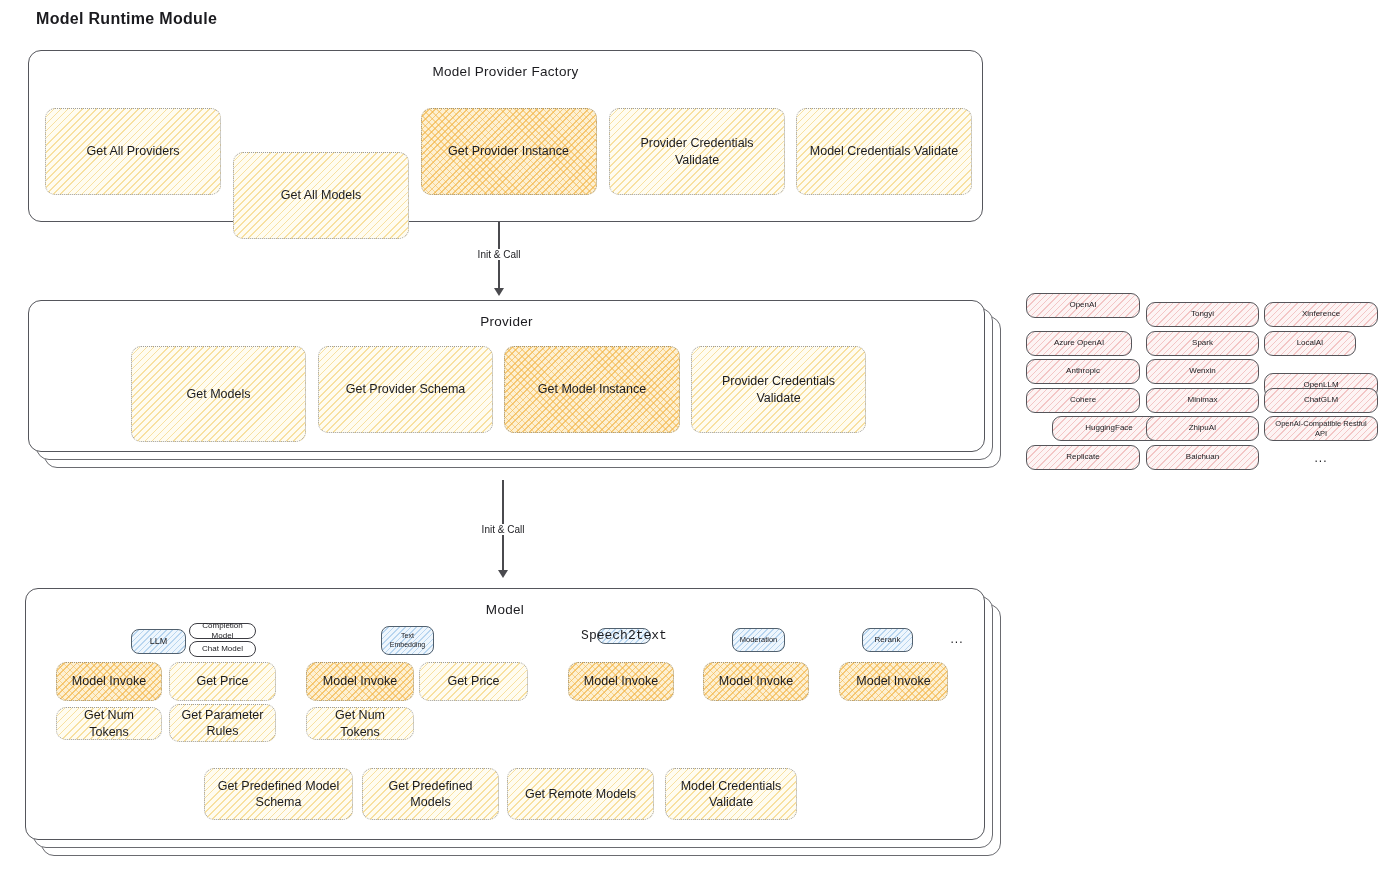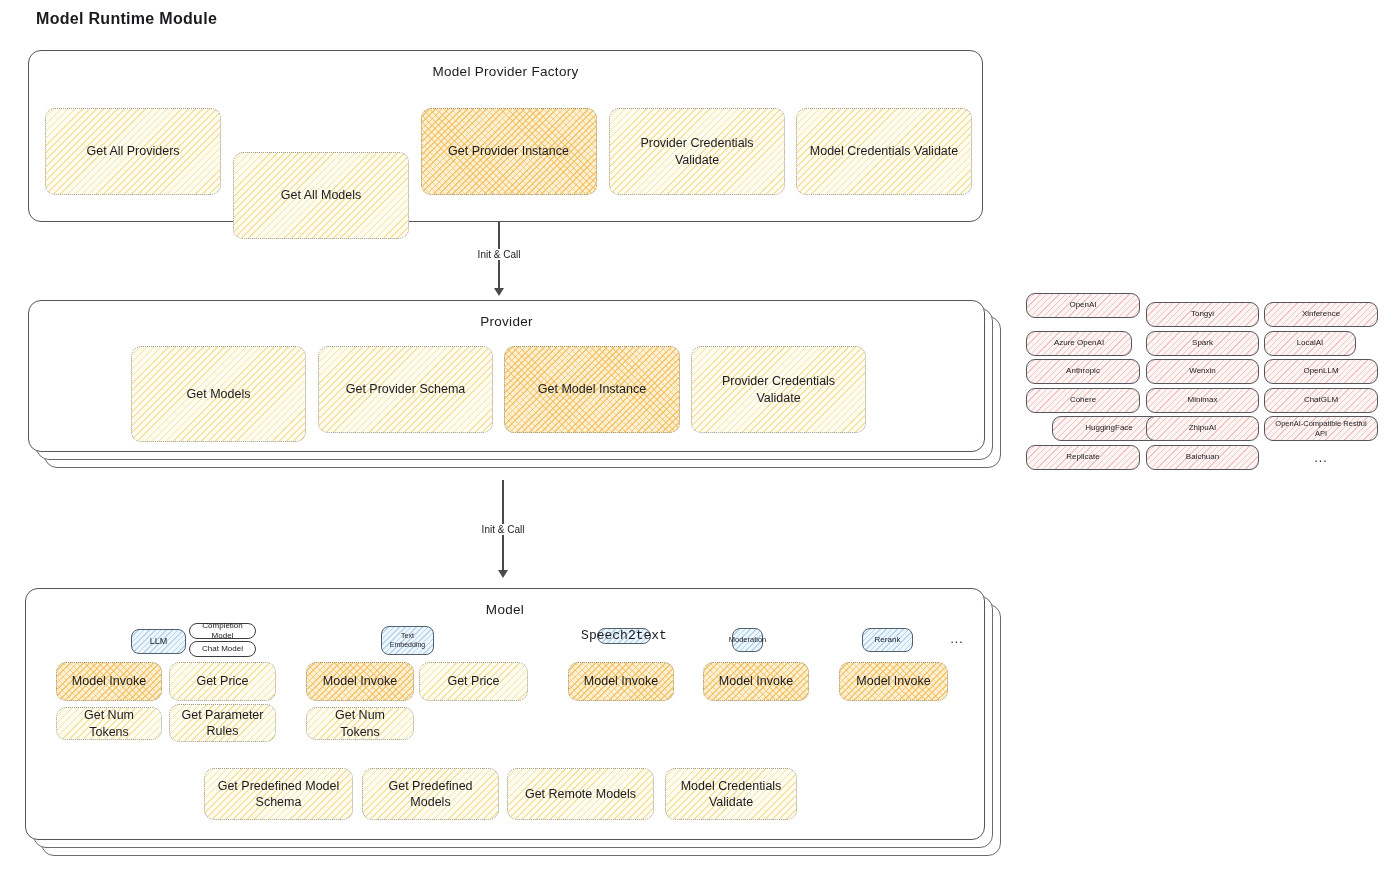--- a/index.html
+++ b/index.html
@@ -79,42 +79,42 @@
 
   <div class="node pink" style="left:1146px;top:302px;width:113px;height:25px;">Tongyi</div>
   <div class="node pink" style="left:1146px;top:331px;width:113px;height:25px;">Spark</div>
   <div class="node pink" style="left:1146px;top:359px;width:113px;height:25px;">Wenxin</div>
   <div class="node pink" style="left:1146px;top:388px;width:113px;height:25px;">Minimax</div>
   <div class="node pink" style="left:1146px;top:416px;width:113px;height:25px;">ZhipuAI</div>
   <div class="node pink" style="left:1146px;top:445px;width:113px;height:25px;">Baichuan</div>
 
   <div class="node pink" style="left:1264px;top:302px;width:114px;height:25px;">Xinference</div>
   <div class="node pink" style="left:1264px;top:331px;width:92px;height:25px;">LocalAI</div>
-  <div class="node pink" style="left:1264px;top:359px;width:114px;height:25px;">OpenLLM</div>
+  <div class="node pink" style="left:1264px;top:373px;width:114px;height:25px;">OpenLLM</div>
   <div class="node pink" style="left:1264px;top:388px;width:114px;height:25px;">ChatGLM</div>
   <div class="node pink small-font" style="left:1264px;top:416px;width:114px;height:25px;">OpenAI-Compatible Restful API</div>
   <div class="ellipsis" style="left:1264px;top:445px;width:114px;height:25px;">...</div>
 
   <div class="arrow" style="left:502px;top:480px;height:98px;">
     <div class="arrow-line"></div>
     <div class="arrow-head"></div>
     <span class="arrow-label" style="top:44px;">Init &amp; Call</span>
   </div>
 
   <div class="stack-layer" style="left:41px;top:604px;width:960px;height:252px;"></div>
   <div class="stack-layer" style="left:33px;top:596px;width:960px;height:252px;"></div>
   <section class="panel" style="left:25px;top:588px;width:960px;height:252px;">
     <div class="panel-title">Model</div>
 
     <div class="node tab-blue" style="left:105px;top:40px;width:55px;height:25px;font-size:9px;">LLM</div>
     <div class="node tab-white" style="left:163px;top:34px;width:67px;height:16px;border-radius:8px;font-size:8px;">Completion Model</div>
     <div class="node tab-white" style="left:163px;top:52px;width:67px;height:16px;border-radius:8px;font-size:8px;">Chat Model</div>
     <div class="node tab-blue two-line" style="left:355px;top:37px;width:53px;height:29px;font-size:7px;">Text Embedding</div>
     <div class="node tab-blue" style="left:571px;top:39px;width:54px;height:16px;font-size:13px;font-family:Liberation Mono, monospace;">Speech2text</div>
-    <div class="node tab-blue" style="left:706px;top:39px;width:31px;height:24px;font-size:7.5px;">Moderation</div>
+    <div class="node tab-blue" style="left:706px;top:39px;width:53px;height:24px;font-size:7.5px;">Moderation</div>
     <div class="node tab-blue" style="left:836px;top:39px;width:51px;height:24px;font-size:8px;">Rerank</div>
     <div class="ellipsis" style="left:918px;top:38px;width:26px;height:24px;">...</div>
 
     <div class="node orange" style="left:30px;top:73px;width:106px;height:39px;">Model Invoke</div>
     <div class="node yellow" style="left:143px;top:73px;width:107px;height:39px;">Get Price</div>
     <div class="node orange" style="left:280px;top:73px;width:108px;height:39px;">Model Invoke</div>
     <div class="node yellow" style="left:393px;top:73px;width:109px;height:39px;">Get Price</div>
     <div class="node orange" style="left:542px;top:73px;width:106px;height:39px;">Model Invoke</div>
     <div class="node orange" style="left:677px;top:73px;width:106px;height:39px;">Model Invoke</div>
     <div class="node orange" style="left:813px;top:73px;width:109px;height:39px;">Model Invoke</div>

